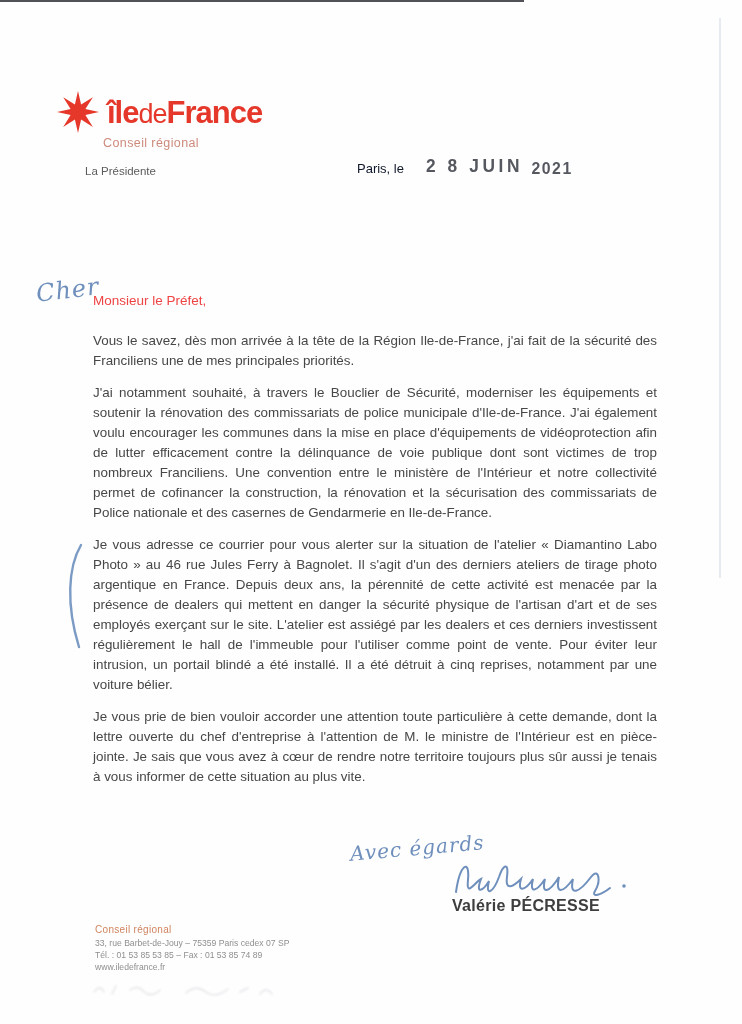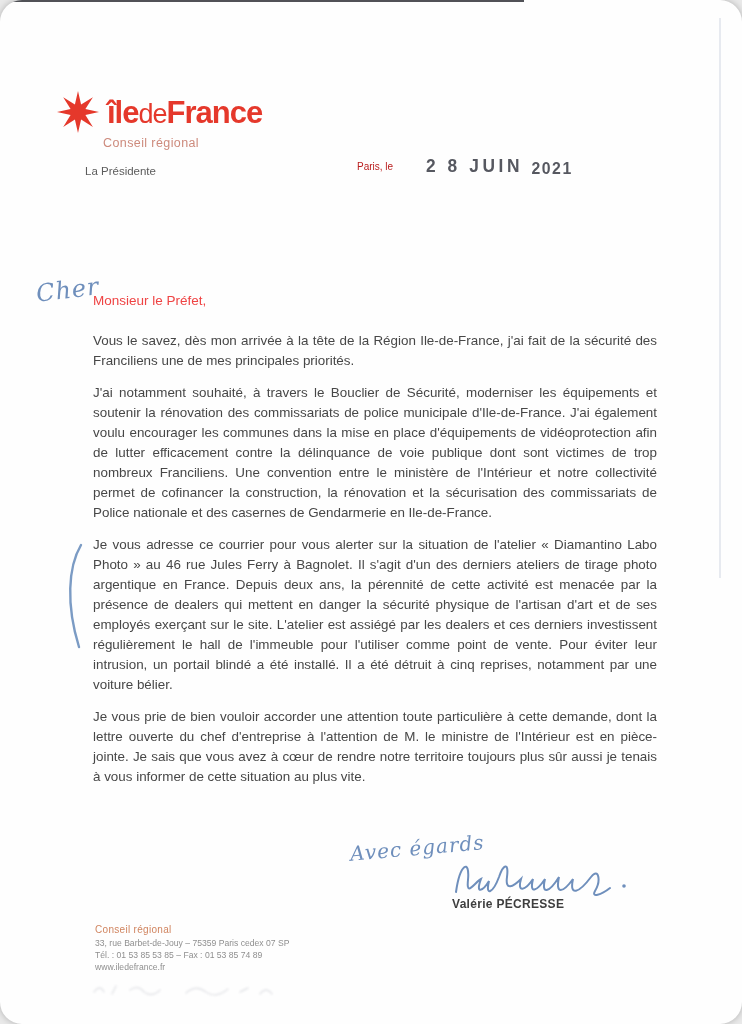--- a/index.html
+++ b/index.html
@@ -6,37 +6,36 @@
   html,body{margin:0;padding:0;background:#e9e9e9;}
   .page{
     position:relative;
     width:742px;height:1024px;
     margin:0 auto;
     background:#fefefe;
     font-family:"Liberation Sans", sans-serif;
     color:#474747;
     overflow:hidden;
     box-shadow:0 0 6px rgba(0,0,0,.25);
-    border-radius:22px;
   }
   
   .scan-top-edge{position:absolute;top:0;left:0;width:524px;height:2px;background:#33343a;opacity:.85;}
   .scan-fold-line{position:absolute;top:18px;left:719px;width:2px;height:560px;background:#e7eaf0;}
   .bleed-smudge{position:absolute;left:90px;top:982px;opacity:.5;filter:blur(1px);}
 
   
   .logo{position:absolute;left:56px;top:90px;display:flex;align-items:center;}
   .logo-star{width:44px;height:44px;flex:0 0 auto;}
   .logo-text{margin-left:7px;font-weight:bold;font-size:31px;color:#e5382b;letter-spacing:-1px;line-height:1;}
   .logo-text .de{font-weight:500;font-size:27px;}
   .logo-subtitle{position:absolute;left:103px;top:136px;font-size:12.5px;color:#cd8a7c;letter-spacing:.4px;}
   .sender-title{position:absolute;left:85px;top:165px;font-size:11.5px;color:#5c5c5c;text-align:center;}
 
   
-  .date-prefix{position:absolute;left:357px;top:161px;font-size:10px;color:#b91c1c;}
+  .date-prefix{position:absolute;left:357px;top:161px;font-size:13px;color:#0f172a;}
   .date-stamp{
     position:absolute;left:426px;top:155px;
     font-size:17px;font-weight:bold;color:#565860;
     letter-spacing:3.5px;white-space:nowrap;
     transform:scale(1.02,1.12);transform-origin:left top;
   }
   .date-stamp .yr{font-size:15.5px;position:relative;top:2px;letter-spacing:1.5px;}
 
   
   .recipient{position:absolute;left:363px;top:191px;font-size:13.5px;font-weight:bold;color:#3e3e3e;line-height:15.5px;}
@@ -48,21 +47,21 @@
 
   
   .body-text{position:absolute;left:93px;top:331px;width:564px;font-size:13.4px;line-height:20px;text-align:justify;color:#474747;}
   .body-text p{margin:0 0 12px 0;}
   .body-text p.closing{margin-bottom:0;}
   .bracket-annotation{position:absolute;left:64px;top:543px;}
 
   
   .hw-note{position:absolute;left:350px;top:836px;font-size:20px;transform:rotate(-5deg);letter-spacing:1px;}
   .signature-svg{position:absolute;left:448px;top:852px;}
-  .signer-name{position:absolute;left:452px;top:897px;font-size:12px;font-weight:bold;color:#3e3e3e;letter-spacing:.3px;}
+  .signer-name{position:absolute;left:452px;top:897px;font-size:16px;font-weight:bold;color:#3e3e3e;letter-spacing:.3px;}
 
   
   .footer{position:absolute;left:95px;top:924px;font-size:8.6px;color:#8f8f8f;line-height:12px;}
   .footer .footer-title{font-size:10px;color:#d0845f;letter-spacing:.3px;margin-bottom:1px;}
 </style>
 </head>
 <body>
 
 <div class="page">
 

